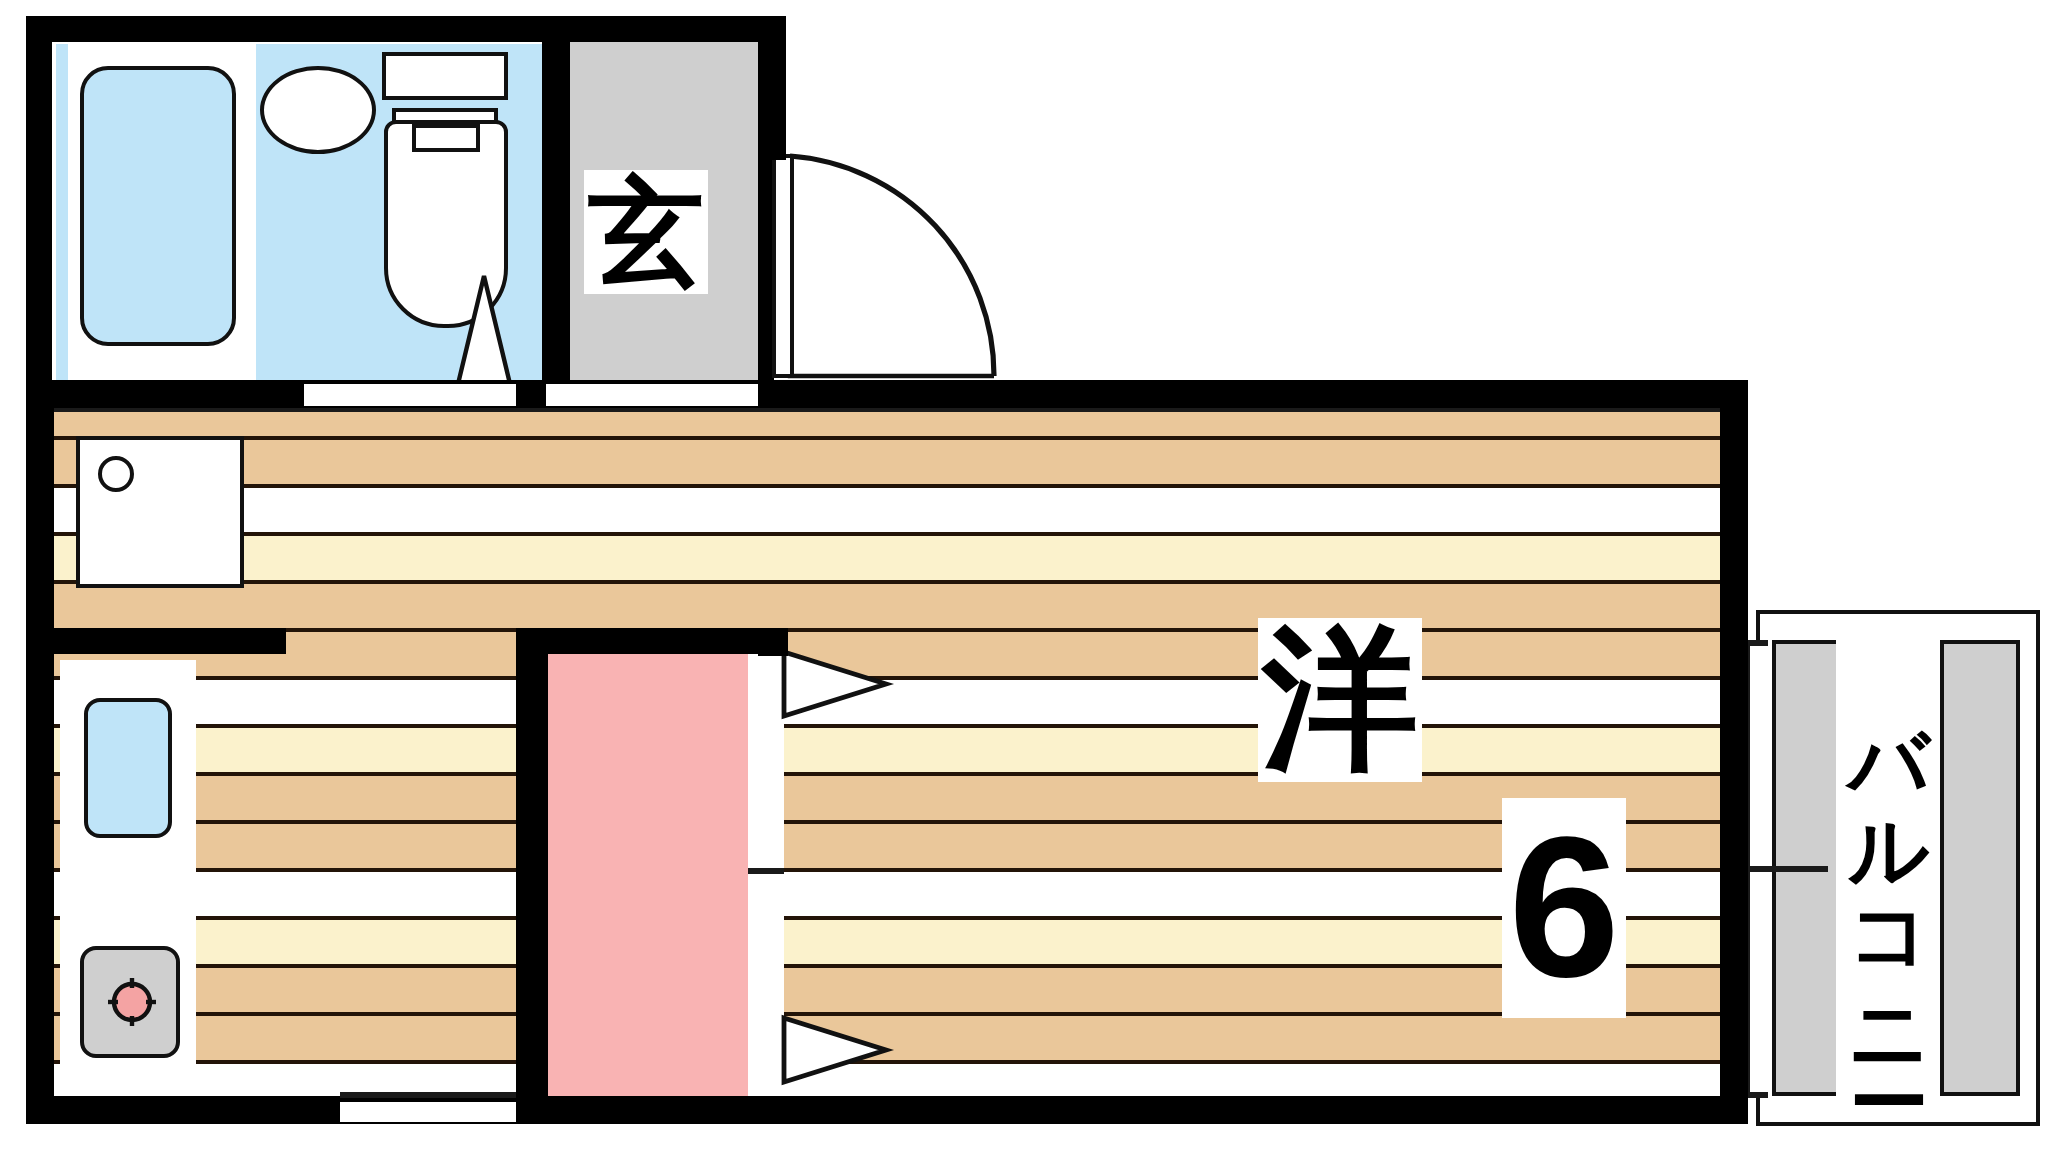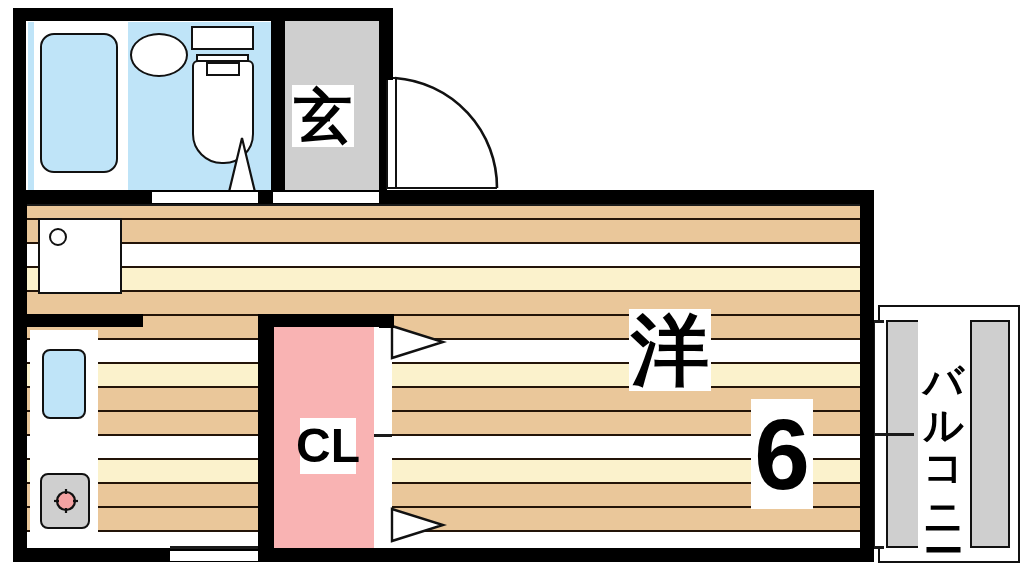--- a/index.html
+++ b/index.html
@@ -150,21 +150,20 @@
       <line x1="14" y1="21" x2="14" y2="26" stroke="#111111" stroke-width="2.2"></line>
       <line x1="2" y1="14" x2="7" y2="14" stroke="#111111" stroke-width="2.2"></line>
       <line x1="21" y1="14" x2="26" y2="14" stroke="#111111" stroke-width="2.2"></line>
     </svg>
   </div>
 
   <div class="abs fill-pink" style="left:273px; top:322px; width:101px; height:238px;"></div>
 
   <div class="abs fill-white" style="left:374px; top:322px; width:18px; height:238px;"></div>
   <div class="abs thinline" style="left:374px; top:434px; width:18px; height:2.5px;"></div>
-  <div class="lbl" style="left:300px; top:418px; width:56px; height:56px; font-size:48px; font-family:'Liberation Sans',sans-serif;">CL</div>
 
   <div class="doorarc" style="left:392px; top:325px; width:52px; height:34px;">
     <svg width="52" height="34" viewBox="0 0 52 34">
       <polygon points="0,1 51,17 0,33" fill="#ffffff" stroke="#111111" stroke-width="2.4"></polygon>
     </svg>
   </div>
   <div class="doorarc" style="left:392px; top:508px; width:52px; height:34px;">
     <svg width="52" height="34" viewBox="0 0 52 34">
       <polygon points="0,1 51,17 0,33" fill="#ffffff" stroke="#111111" stroke-width="2.4"></polygon>
     </svg>

